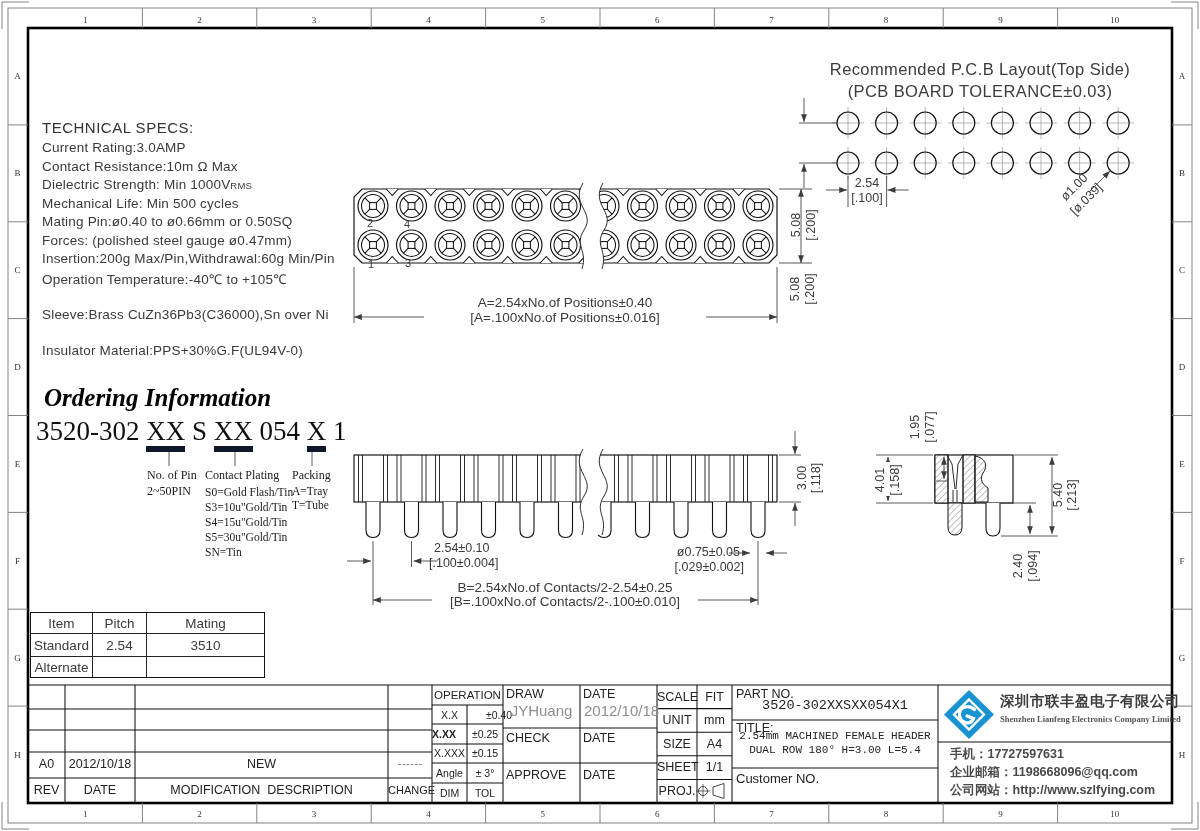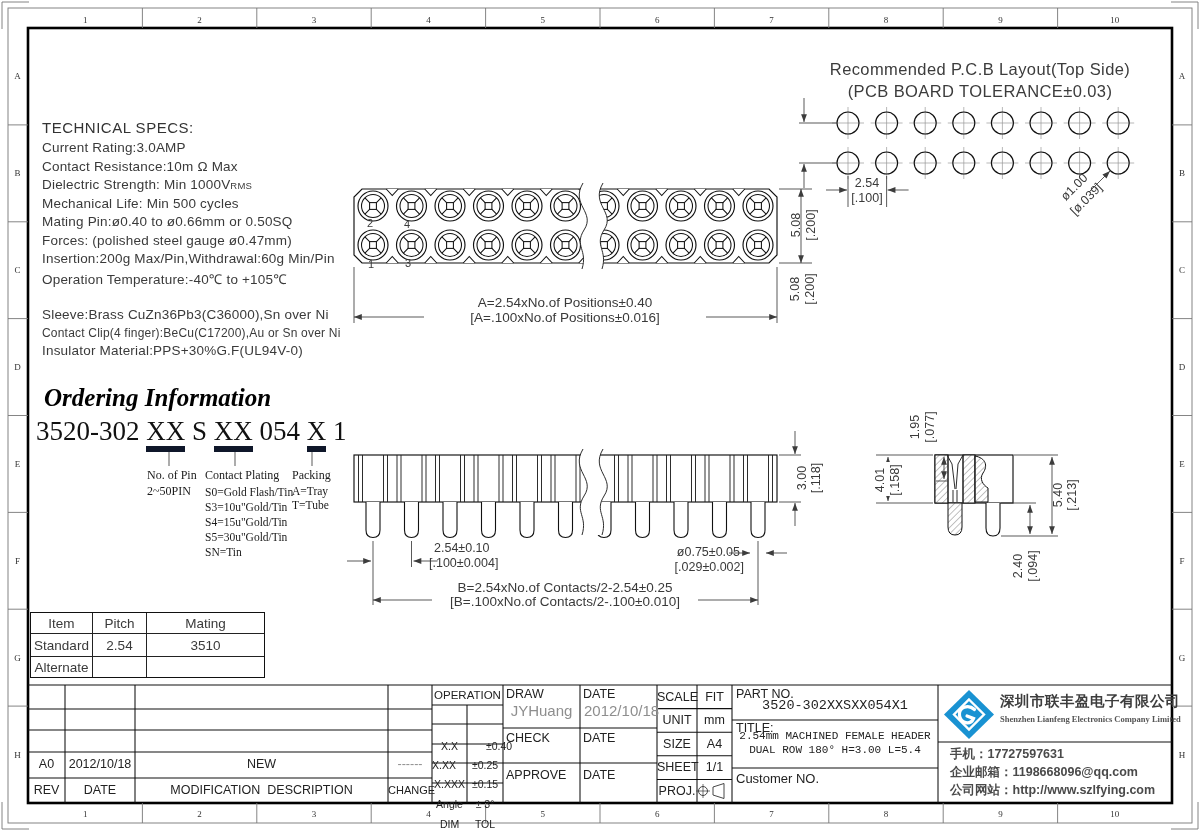--- a/index.html
+++ b/index.html
@@ -33,21 +33,21 @@
   .slab{font-family:"Liberation Serif",serif;font-size:12px;color:#1a1a1a;white-space:pre;}
   .slab2{font-family:"Liberation Serif",serif;font-size:11.5px;color:#1a1a1a;white-space:pre;}
   .mtable{left:30px;top:612px;width:233px;height:64px;border:1.6px solid #111;
           display:grid;grid-template-columns:62px 54px 1fr;grid-template-rows:21px 23px 1fr;}
   .mtable div{border-right:1.1px solid #222;border-bottom:1.1px solid #222;
           display:flex;align-items:center;justify-content:center;
           font-size:13.5px;color:#3a3a3a;}
   .mtable div:nth-child(3n){border-right:none;}
   .mtable div:nth-child(n+7){border-bottom:none;}
   .tb{font-size:12.5px;color:#222;white-space:pre;}
-  .tbs{font-size:10.5px;color:#222;white-space:pre;margin-top:31px;}
+  .tbs{font-size:10.5px;color:#222;white-space:pre;}
   .ctr{text-align:center;}
   .gray{color:#8e8e8e;}
   .mono{font-family:"Liberation Mono",monospace;}
   .cn{font-weight:bold;color:#3d3d3d;font-size:14.5px;letter-spacing:.5px;white-space:pre;}
   .en{font-weight:bold;color:#555;font-size:8.5px;font-family:"Liberation Serif",serif;white-space:pre;}
   .contact{font-weight:bold;color:#4a4a4a;font-size:12.5px;white-space:pre;}
   .pcbt{font-size:16.5px;color:#3c3c3c;letter-spacing:.4px;}
 </style>
 </head>
 <body>
@@ -329,21 +329,20 @@
 <div class="ab spec-title" style="left:42px;top:119px;">TECHNICAL SPECS:</div>
 <div class="ab cad" style="left:42px;top:140px;">Current Rating:3.0AMP</div>
 <div class="ab cad" style="left:42px;top:158.5px;">Contact Resistance:10m Ω Max</div>
 <div class="ab cad" style="left:42px;top:177px;"><span>Dielectric Strength: Min 1000V</span><span style="font-size:9.5px;">RMS</span></div>
 <div class="ab cad" style="left:42px;top:195.5px;">Mechanical Life: Min 500 cycles</div>
 <div class="ab cad" style="left:42px;top:214px;">Mating Pin:ø0.40 to ø0.66mm or 0.50SQ</div>
 <div class="ab cad" style="left:42px;top:232.5px;">Forces: (polished steel gauge ø0.47mm)</div>
 <div class="ab cad" style="left:42px;top:251px;">Insertion:200g Max/Pin,Withdrawal:60g Min/Pin</div>
 <div class="ab cad" style="left:42px;top:269.5px;">Operation Temperature:-40℃ to +105℃</div>
 <div class="ab cad" style="left:42px;top:307px;">Sleeve:Brass CuZn36Pb3(C36000),Sn over Ni</div>
-<div class="ab cad" style="left:42px;top:326px;font-size:12px;">Contact Clip(4 finger):BeCu(C17200),Au or Sn over Ni</div>
 <div class="ab cad" style="left:42px;top:343px;">Insulator Material:PPS+30%G.F(UL94V-0)</div>
 
 <div class="ab ordhead" style="left:44px;top:384px;">Ordering Information</div>
 <div class="ab pn" style="left:36px;top:416px;"><span>3520-302 </span><span class="u">XX</span><span> S </span><span class="u">XX</span><span> 054 </span><span class="u">X</span><span> 1</span></div>
 <div class="ab slab" style="left:147px;top:468px;">No. of Pin</div>
 <div class="ab slab" style="left:147px;top:484px;">2~50PIN</div>
 <div class="ab slab" style="left:205px;top:468px;">Contact Plating</div>
 <div class="ab slab2" style="left:205px;top:486px;">S0=Gold Flash/Tin</div>
 <div class="ab slab2" style="left:205px;top:501px;">S3=10u"Gold/Tin</div>
 <div class="ab slab2" style="left:205px;top:516px;">S4=15u"Gold/Tin</div>
@@ -361,21 +360,21 @@
   <div>2.54</div>
   <div>3510</div>
   <div>Alternate</div>
   <div></div>
   <div></div>
 </div>
 
 <div class="ab tb ctr" style="left:432px;top:689px;width:71px;font-size:11.5px;">OPERATION</div>
 <div class="ab tbs ctr" style="left:432px;top:709px;width:35px;">X.X</div>
 <div class="ab tbs ctr" style="left:467px;top:709px;width:36px;padding-left:14px;">±0.40</div>
-<div class="ab tbs ctr" style="left:432px;top:728px;width:20px;">X.XX</div>
+<div class="ab tbs ctr" style="left:432px;top:728px;width:20px;font-weight:bold;">X.XX</div>
 <div class="ab tbs ctr" style="left:467px;top:728px;width:36px;">±0.25</div>
 <div class="ab tbs ctr" style="left:432px;top:747px;width:35px;">X.XXX</div>
 <div class="ab tbs ctr" style="left:467px;top:747px;width:36px;">±0.15</div>
 <div class="ab tbs ctr" style="left:432px;top:767px;width:35px;">Angle</div>
 <div class="ab tbs ctr" style="left:467px;top:767px;width:36px;">± 3°</div>
 <div class="ab tbs ctr" style="left:432px;top:787px;width:35px;">DIM</div>
 <div class="ab tbs ctr" style="left:467px;top:787px;width:36px;">TOL</div>
 
 <div class="ab tb" style="left:506px;top:687px;text-align:center;">DRAW</div>
 <div class="ab gray ctr" style="left:505px;top:702px;width:73px;font-size:15px;">JYHuang</div>

